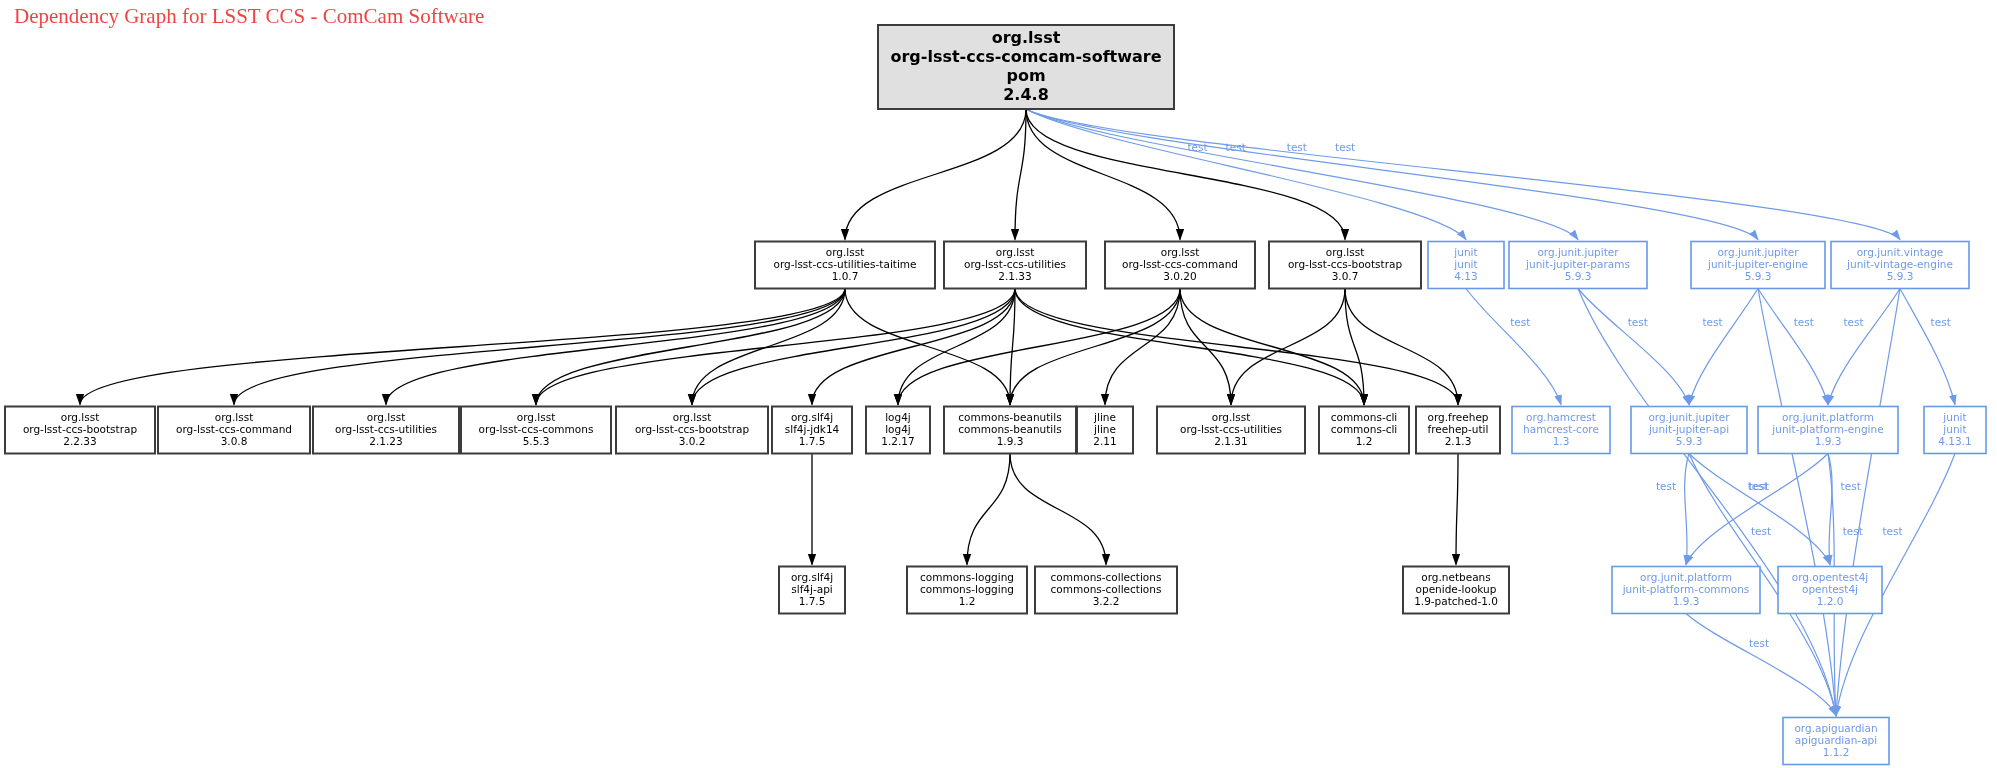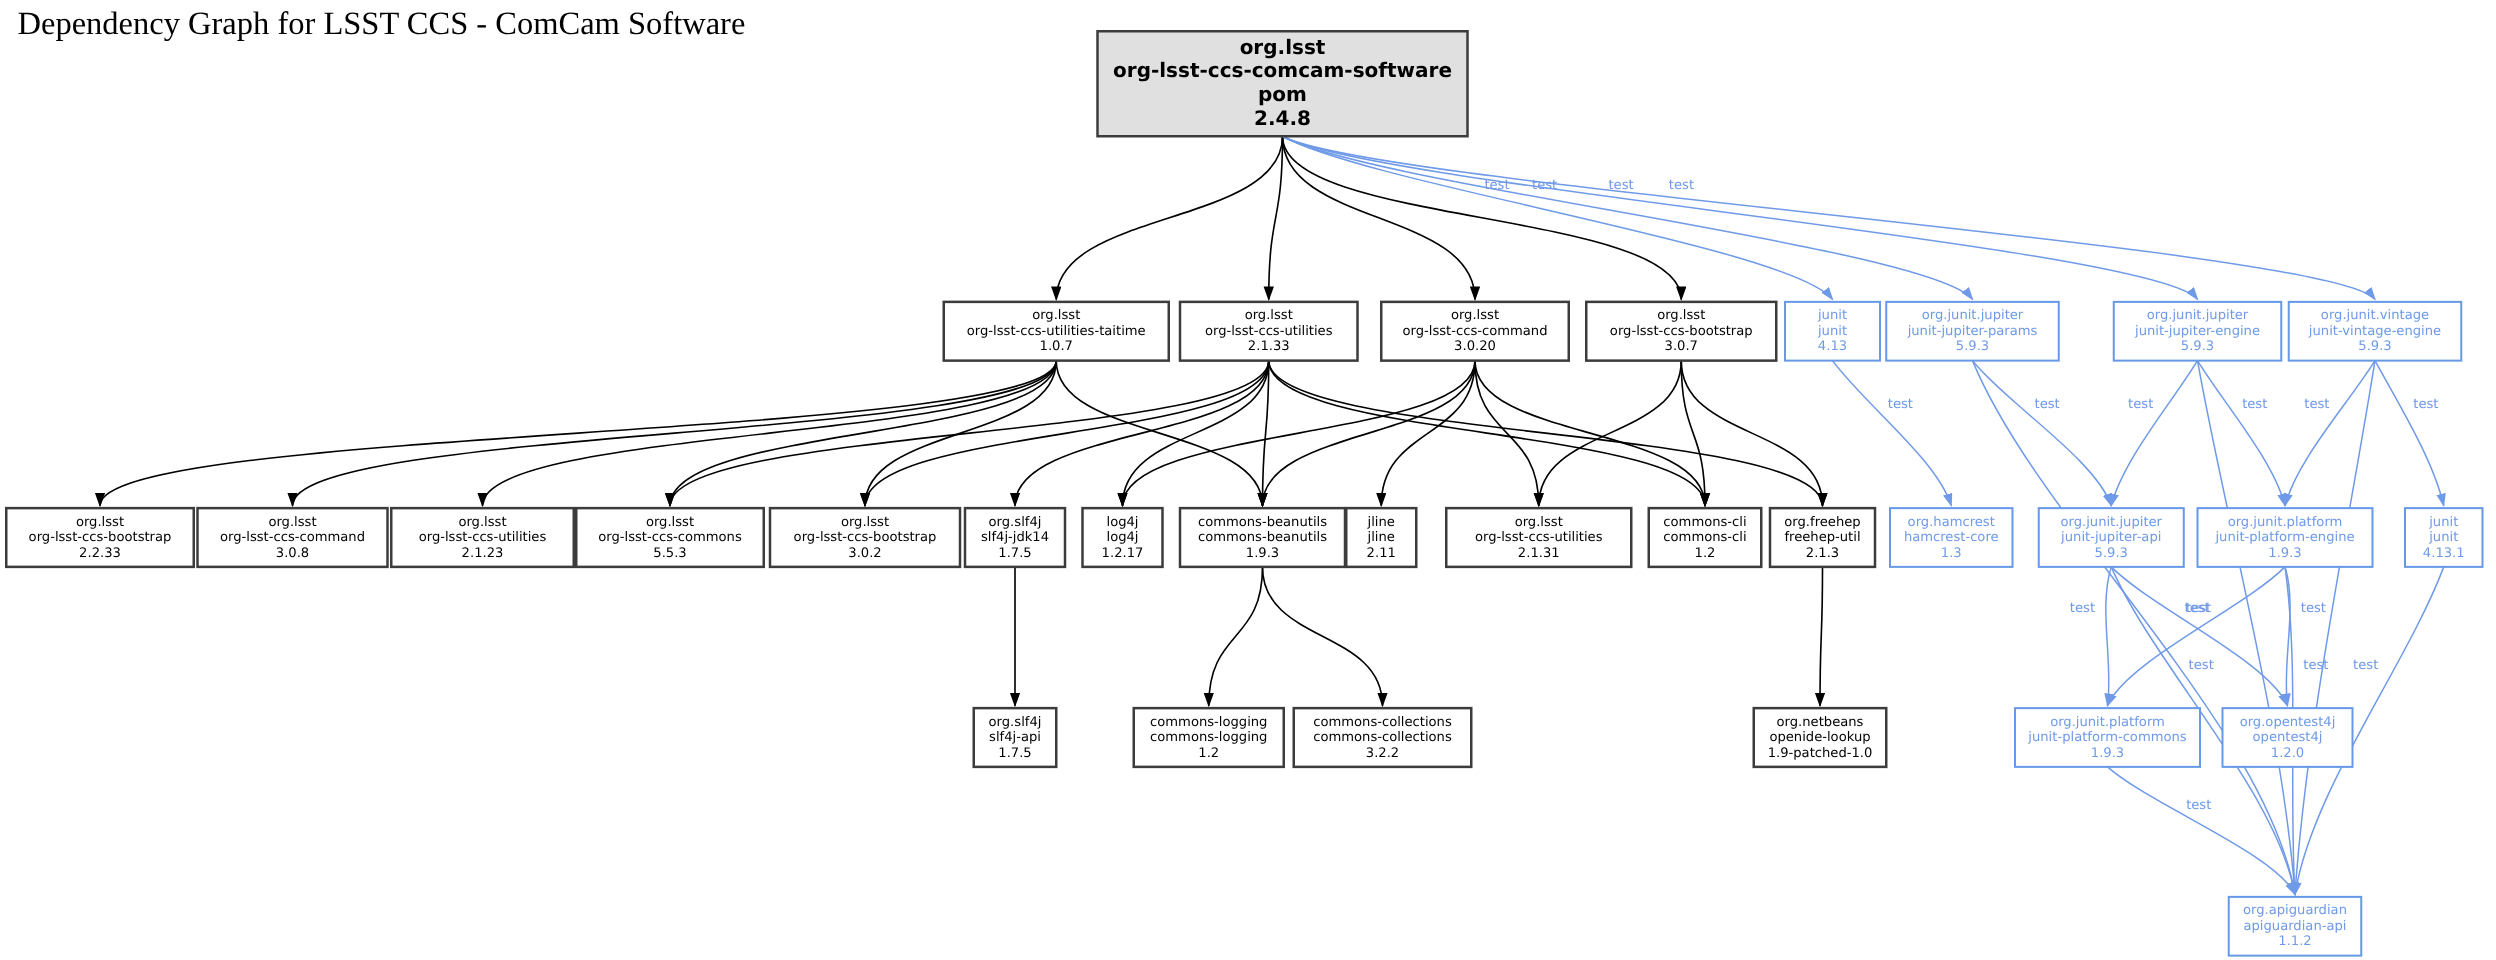--- a/index.html
+++ b/index.html
@@ -12,22 +12,22 @@
     height: 768px;
     position: relative;
     overflow: hidden;
     font-family: "DejaVu Sans", sans-serif;
   }
   #graph-title {
     position: absolute;
     left: 14px;
     top: 4px;
     font-family: "Liberation Serif", serif;
-    font-size: 26px;
-    color: #000000;
+    font-size: 21px;
+    color: #ef4444;
     white-space: nowrap;
   }
   svg#graph-canvas {
     position: absolute;
     left: 0;
     top: 0;
     width: 1997px;
     height: 768px;
   }
   .node-box {

